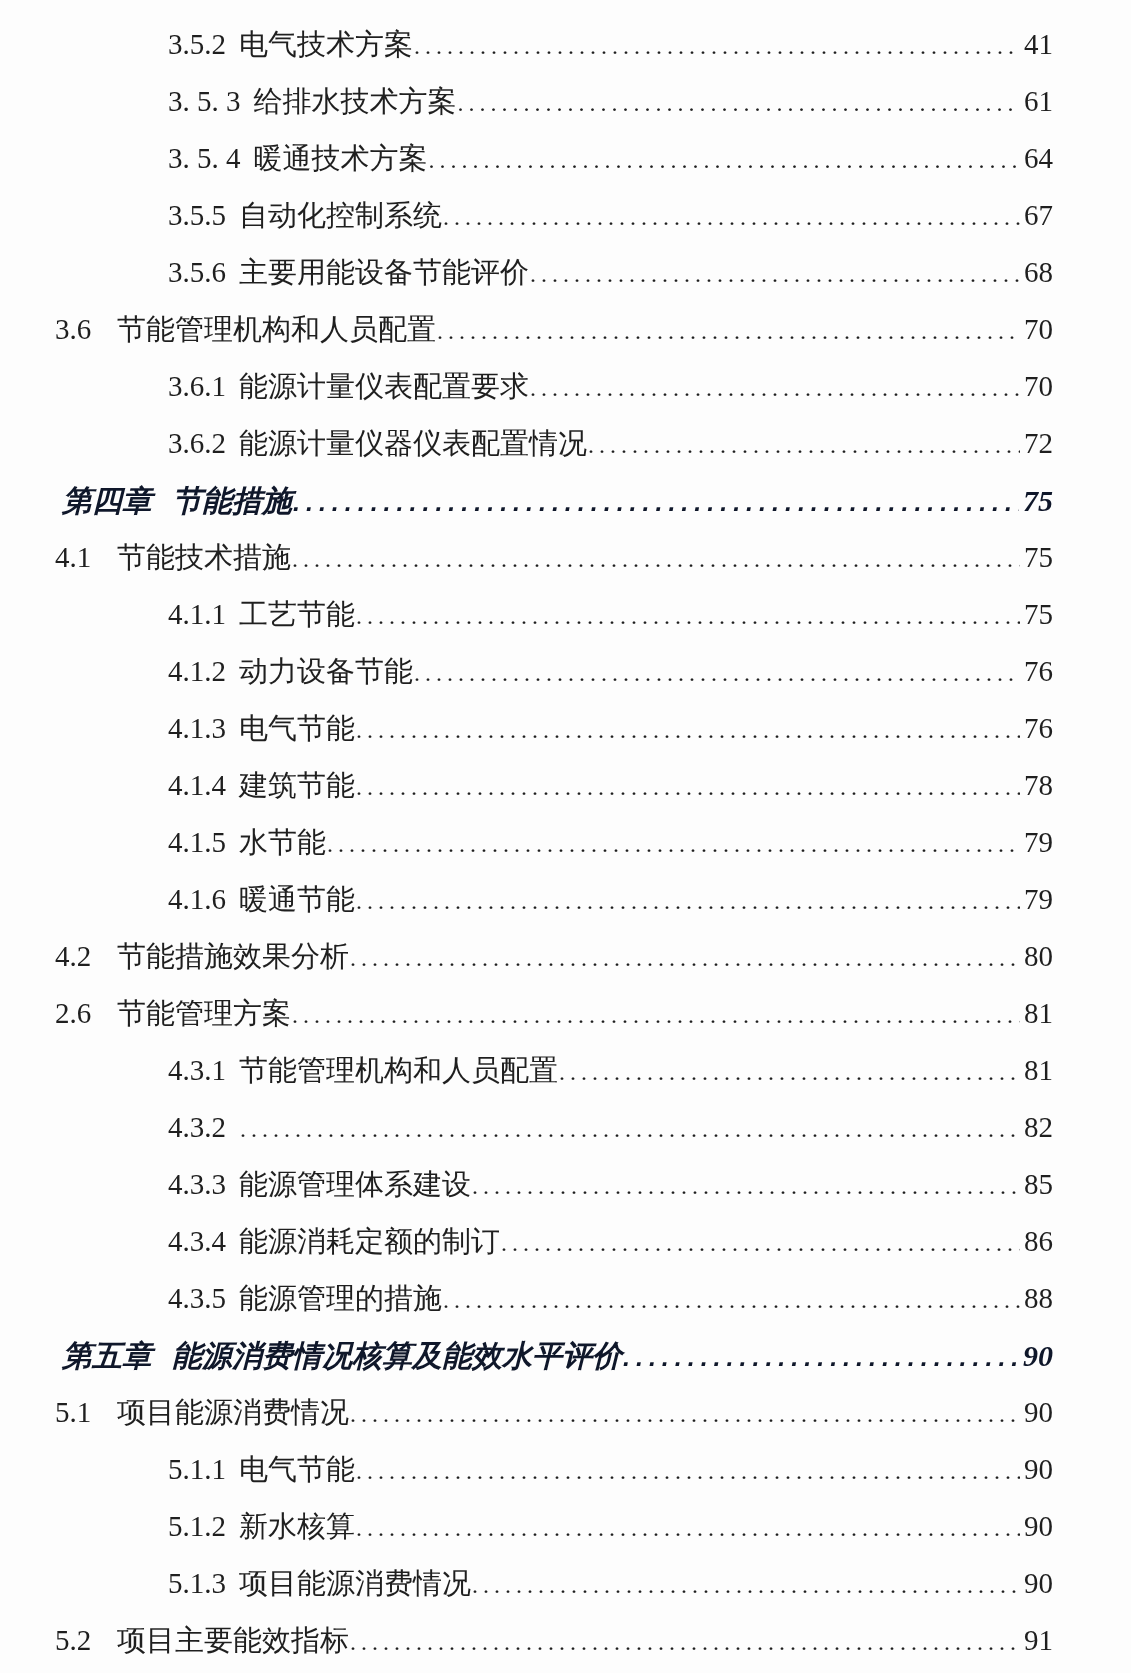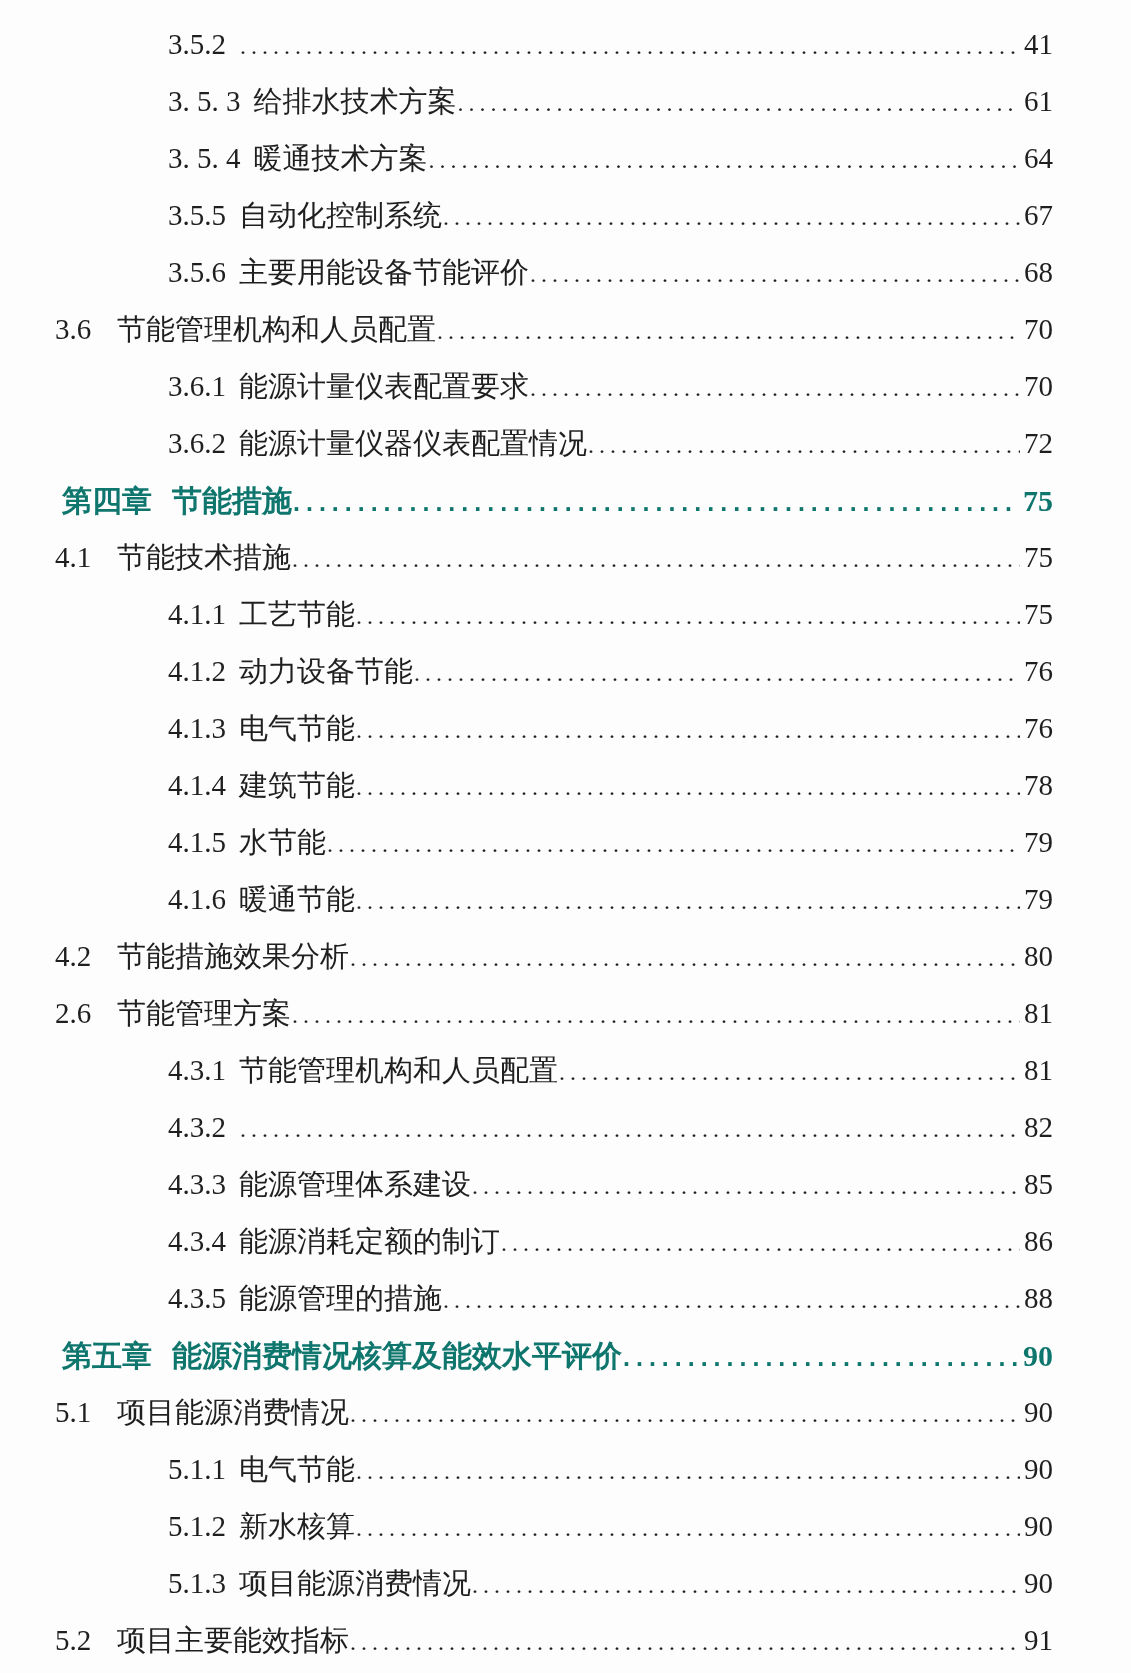--- a/index.html
+++ b/index.html
@@ -33,21 +33,22 @@
   .toc-row.lv2 .num { margin-right: 13px; }
   
   .toc-row.lv1 { padding-left: 55px; }
   .toc-row.lv1 .num { min-width: 62px; }
   
   .toc-row.lv0 {
     padding-left: 62px;
     font-size: 30px;
     font-weight: bold;
     font-family: "Liberation Sans", "DejaVu Sans", sans-serif;
-    color: #0f766e;
+    color: #0f172a;
+    font-style: italic;
   }
   .toc-row.lv0 .num { min-width: 110px; }
   .toc-row.lv0 .pagenum {
     font-family: "Liberation Serif", "DejaVu Serif", serif;
   }
   .title { flex: 0 0 auto; }
   .dots {
     flex: 1 1 auto;
     overflow: hidden;
     white-space: nowrap;
@@ -61,20 +62,21 @@
     letter-spacing: 6px;
   }
   .pagenum { flex: 0 0 auto; }
 </style>
 </head>
 <body>
 
 <div class="page">
     <div class="toc-row lv2">
     <span class="num">3.5.2</span>
+    <span class="title">电气技术方案</span>
     <span class="dots">........................................................................................................................................................................................................</span>
     <span class="pagenum">41</span>
   </div>
     <div class="toc-row lv2">
     <span class="num">3. 5. 3</span>
     <span class="title">给排水技术方案</span>
     <span class="dots">........................................................................................................................................................................................................</span>
     <span class="pagenum">61</span>
   </div>
     <div class="toc-row lv2">

